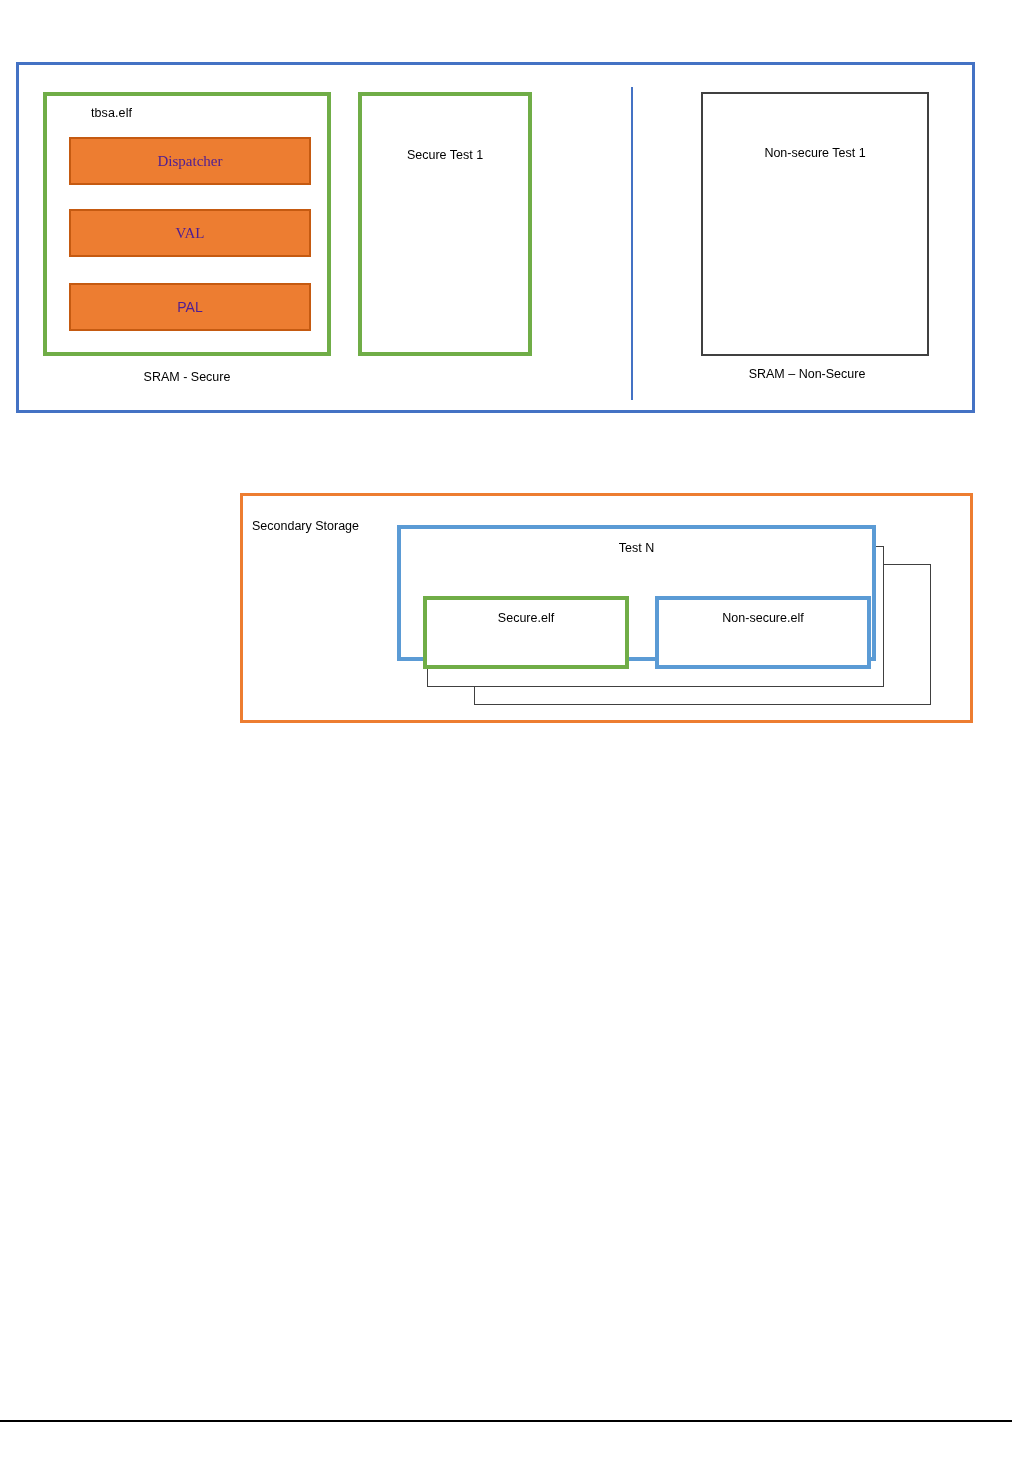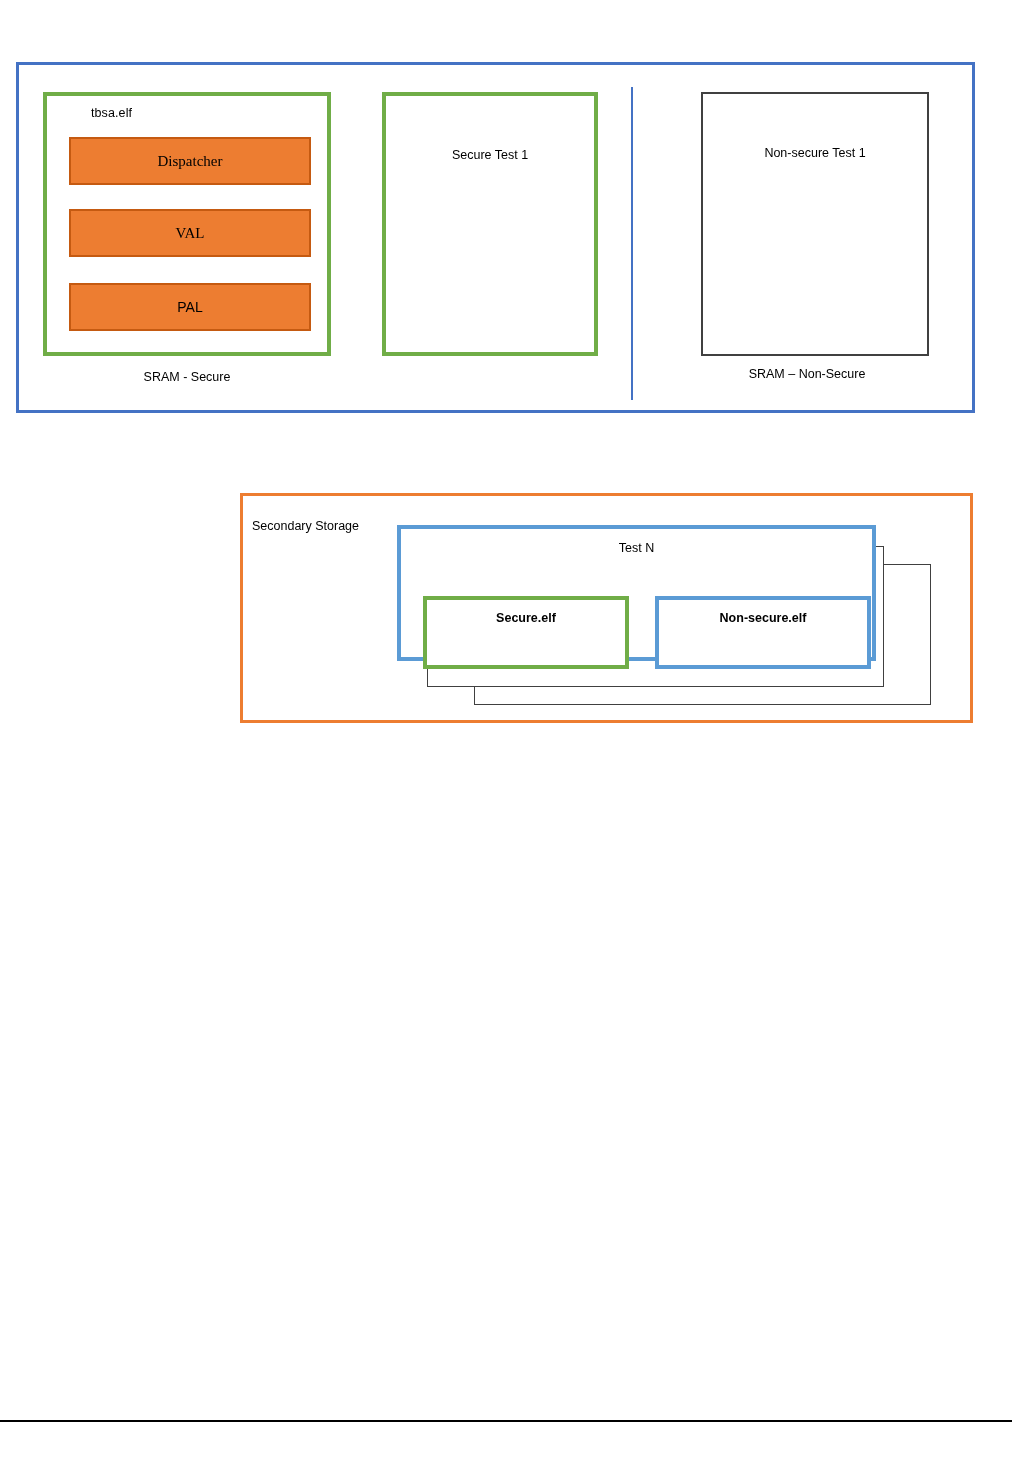--- a/index.html
+++ b/index.html
@@ -52,21 +52,21 @@
     padding-left: 44px;
   }
 
   .layer-block {
     position: absolute;
     left: 22px;
     width: 238px;
     height: 44px;
     background: #ED7D31;
     border: 2px solid #C55A11;
-    color: #000000;
+    color: #4c1d95;
     display: flex;
     align-items: center;
     justify-content: center;
   }
   .layer-serif { font-family: "Liberation Serif", serif; font-size: 15px; }
   .layer-sans  { font-family: "Liberation Sans", sans-serif; font-size: 14px; }
   #layer-dispatcher { top: 41px; }
   #layer-val        { top: 113px; }
   #layer-pal        { top: 187px; }
 
@@ -74,21 +74,21 @@
     position: absolute;
     text-align: center;
     font-size: 12.5px;
     white-space: nowrap;
   }
   #sram-secure-caption     { left: 24px; top: 305px; width: 288px; }
   #sram-nonsecure-caption  { left: 666px; top: 302px; width: 244px; }
 
   #secure-test-frame {
     left: 339px; top: 27px;
-    width: 216px; height: 264px; margin-left: 24px;
+    width: 174px; height: 264px;
   }
   #nonsecure-test-frame {
     left: 682px; top: 27px;
     width: 228px; height: 264px;
   }
   .test-frame-label {
     position: absolute;
     left: 0; right: 0; top: 52px;
     text-align: center;
     font-size: 12.5px;
@@ -151,21 +151,20 @@
     background: #ffffff;
     display: flex;
     align-items: flex-start;
     justify-content: center;
     z-index: 4;
   }
   .elf-box > span {
     margin-top: 11px;
     font-size: 12.5px;
     white-space: nowrap;
-    font-weight: bold;
   }
   #secure-elf-box {
     left: 180px; top: 100px;
     width: 198px;
     border: 4px solid #70AD47;
   }
   #nonsecure-elf-box {
     left: 412px; top: 100px;
     width: 208px;
     border: 4px solid #5B9BD5;

